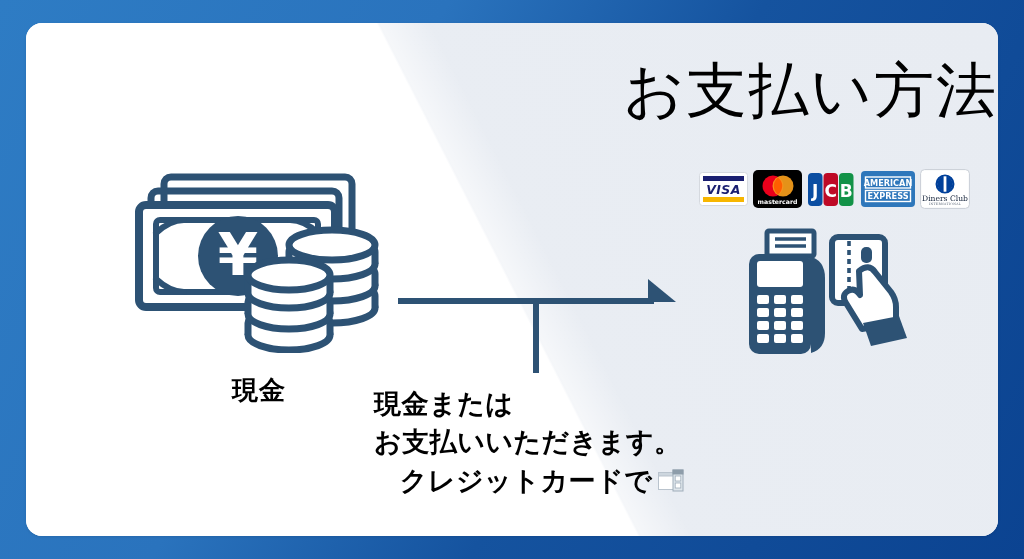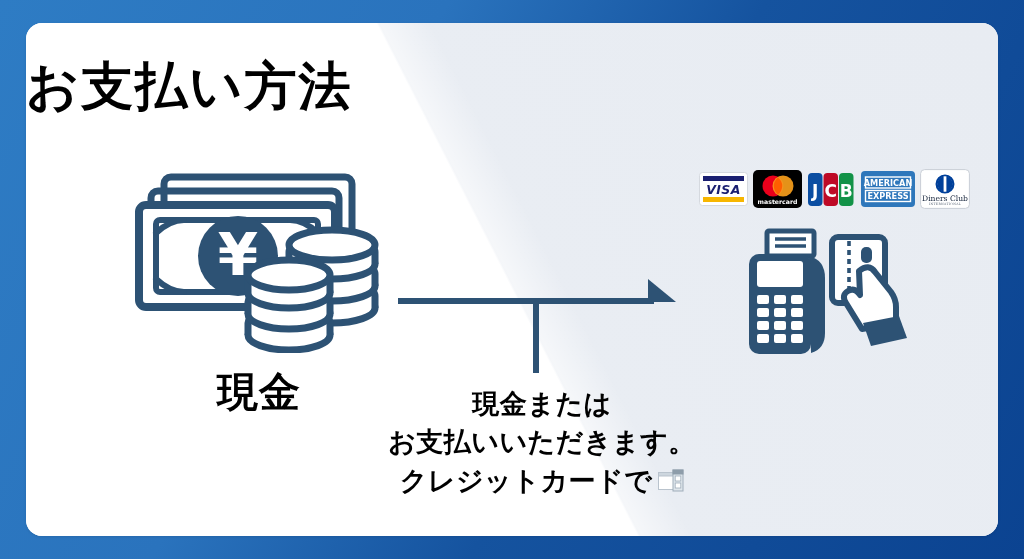--- a/index.html
+++ b/index.html
@@ -45,44 +45,44 @@
   }
 
   .layer { position: absolute; inset: 0; }
 
   
   #title {
     position: absolute;
     left: 0;
     right: 0;
     top: 36px;
-    text-align: left;
-    font-size: 52px;
+    text-align: right;
+    font-size: 60px;
     line-height: 1.05;
-    font-weight: 700;
+    font-weight: 400;
     letter-spacing: 2px;
     color: #000000;
     font-family: "DejaVu Sans", "Liberation Sans", sans-serif;
   }
 
   
   #cash-block {
     position: absolute;
     left: 88px;
     top: 140px;
     width: 290px;
     text-align: center;
   }
   #cash-icon { width: 250px; height: 190px; display: block; margin: 0 auto; }
   .pay-label {
-    font-size: 41px;
+    font-size: 26px;
     font-weight: 700;
     color: #000;
     letter-spacing: 1px;
-    margin-top: 12px;
+    margin-top: 20px;
     white-space: nowrap;
   }
 
   
   #credit-block {
     position: absolute;
     left: 648px;
     top: 140px;
     width: 320px;
     text-align: right;
@@ -102,21 +102,21 @@
 
   
   #arrow { position: absolute; left: 360px; top: 248px; width: 300px; height: 120px; }
 
   
   #caption {
     position: absolute;
     left: 348px;
     top: 362px;
     width: 336px;
-    text-align: center;
+    text-align: left;
     font-size: 27px;
     font-weight: 700;
     line-height: 1.42;
     color: #000;
     letter-spacing: 0.5px;
   }
   #caption .line { white-space: nowrap; }
   #caption .line.with-glyph { display: flex; align-items: center; justify-content: center; gap: 6px; }
   .glyph-icon { display: inline-block; vertical-align: middle; }
 </style>

